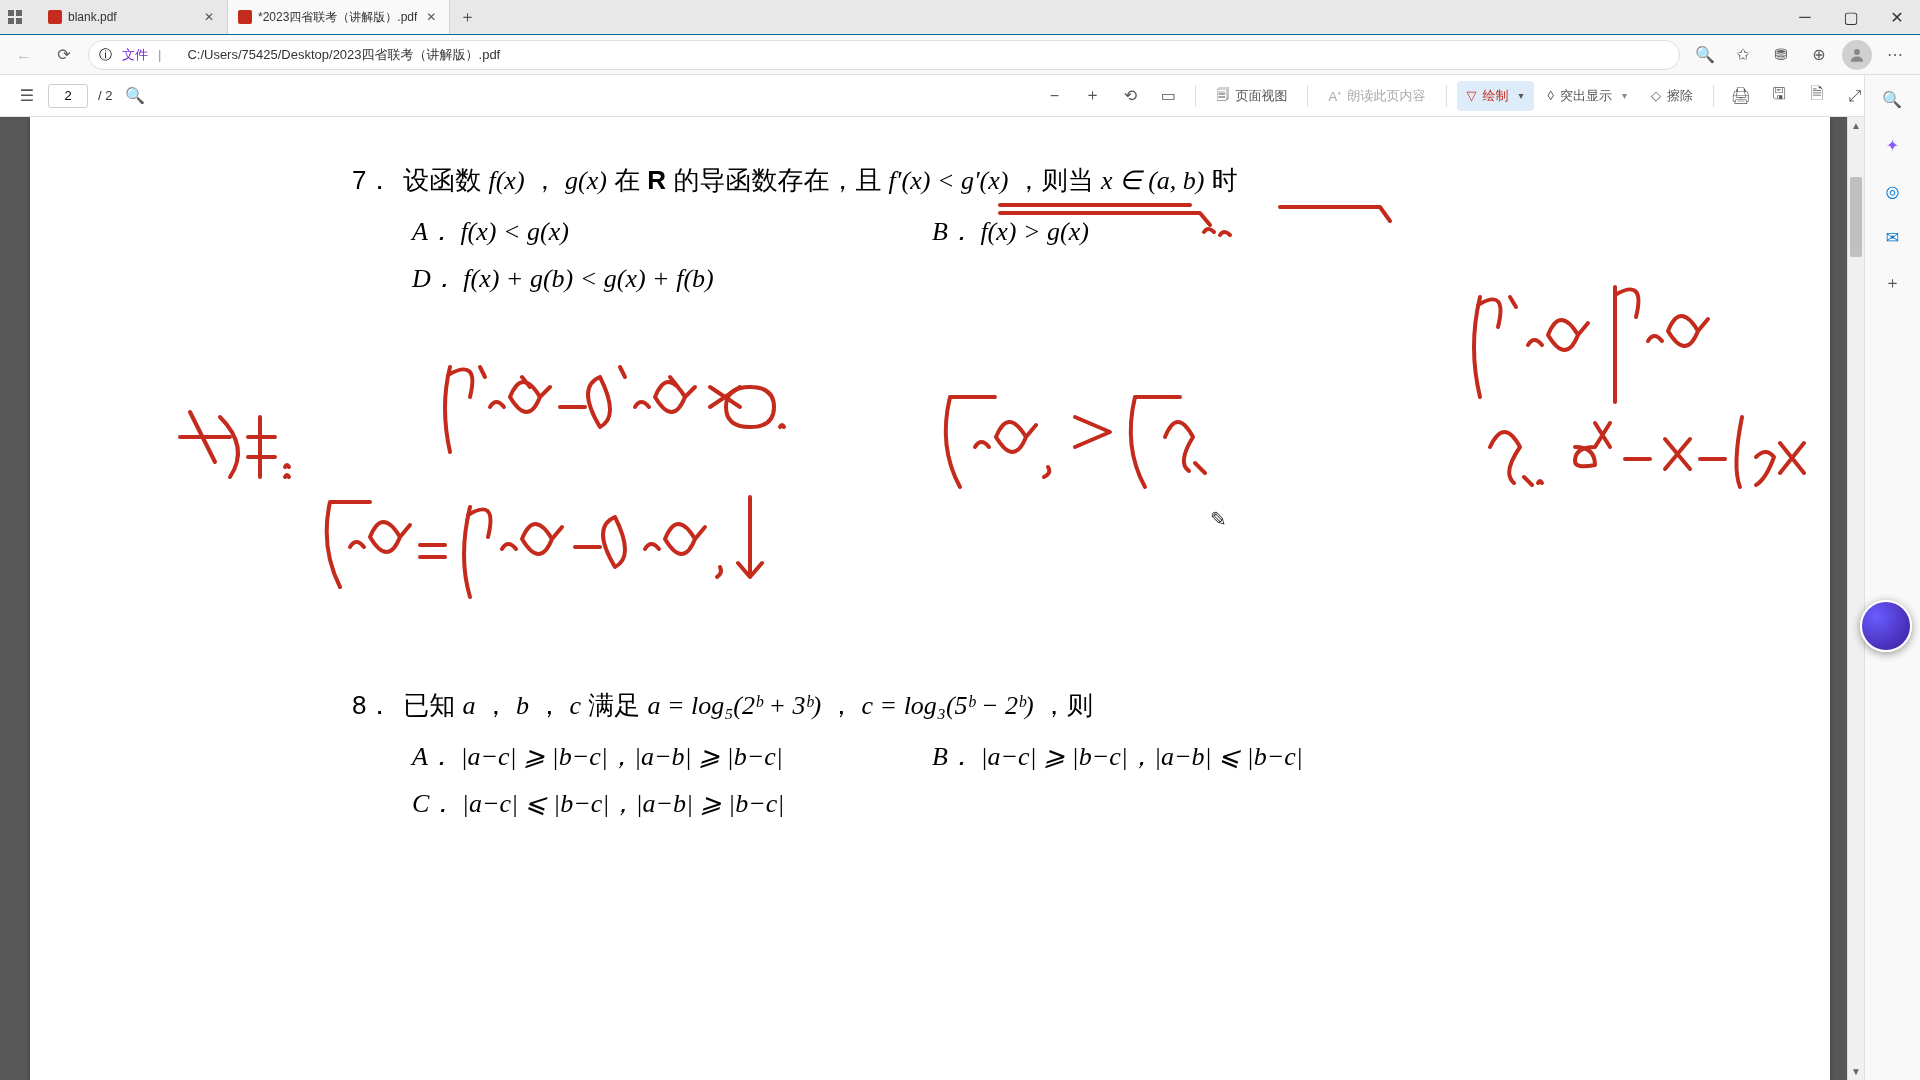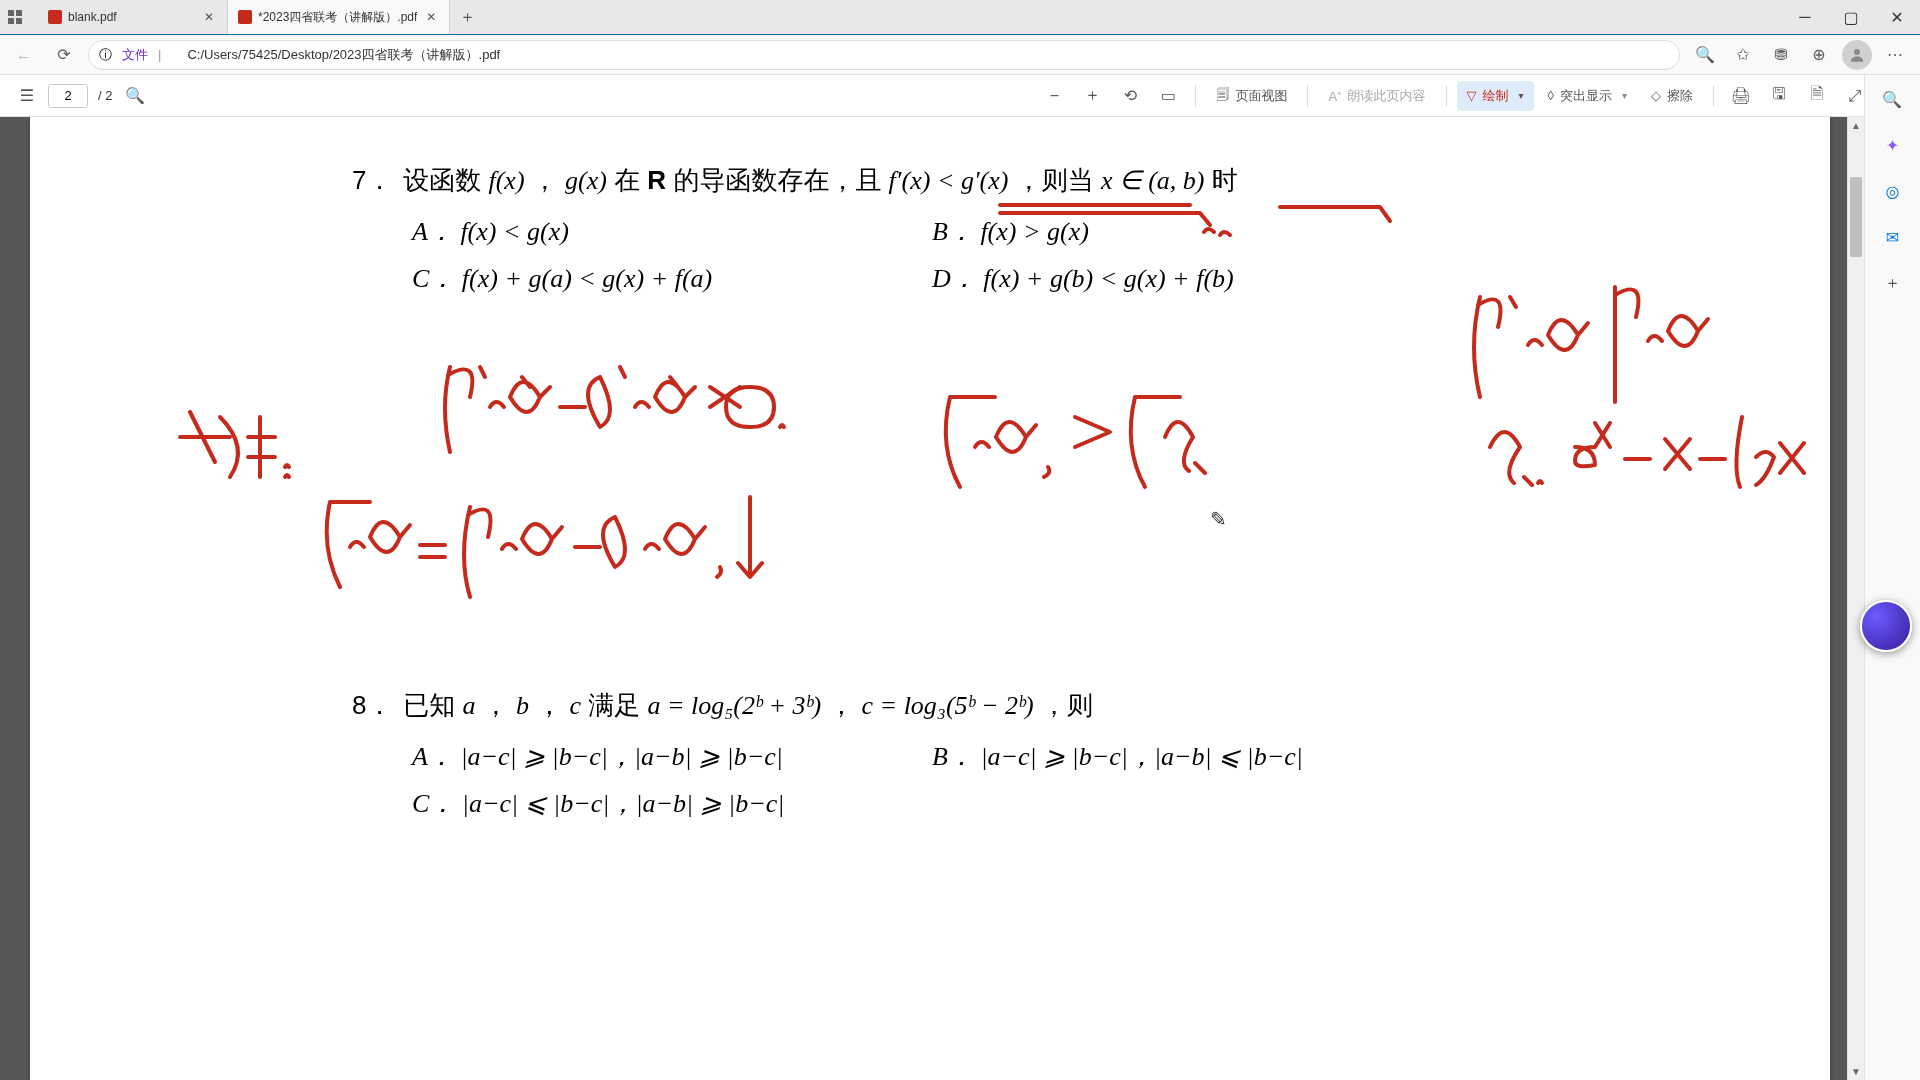--- a/index.html
+++ b/index.html
@@ -197,21 +197,20 @@
           <span>，则当 </span>
           <span class="math-i">x ∈ (a, b)</span>
           <span> 时</span>
         </div>
         <div class="opts">
           <div class="opt-row">
             <div class="opt math-i">A．  f(x) &lt; g(x)</div>
             <div class="opt math-i">B．  f(x) &gt; g(x)</div>
           </div>
           <div class="opt-row">
-            <div class="opt math-i">C．  f(x) + g(a) &lt; g(x) + f(a)</div>
             <div class="opt math-i">D．  f(x) + g(b) &lt; g(x) + f(b)</div>
           </div>
         </div>
       </div>
 
       <div class="q-block-2">
         <div class="q-row">
           <span class="q-num">8．</span>
           <span>已知 </span>
           <span class="math-i">a</span>

